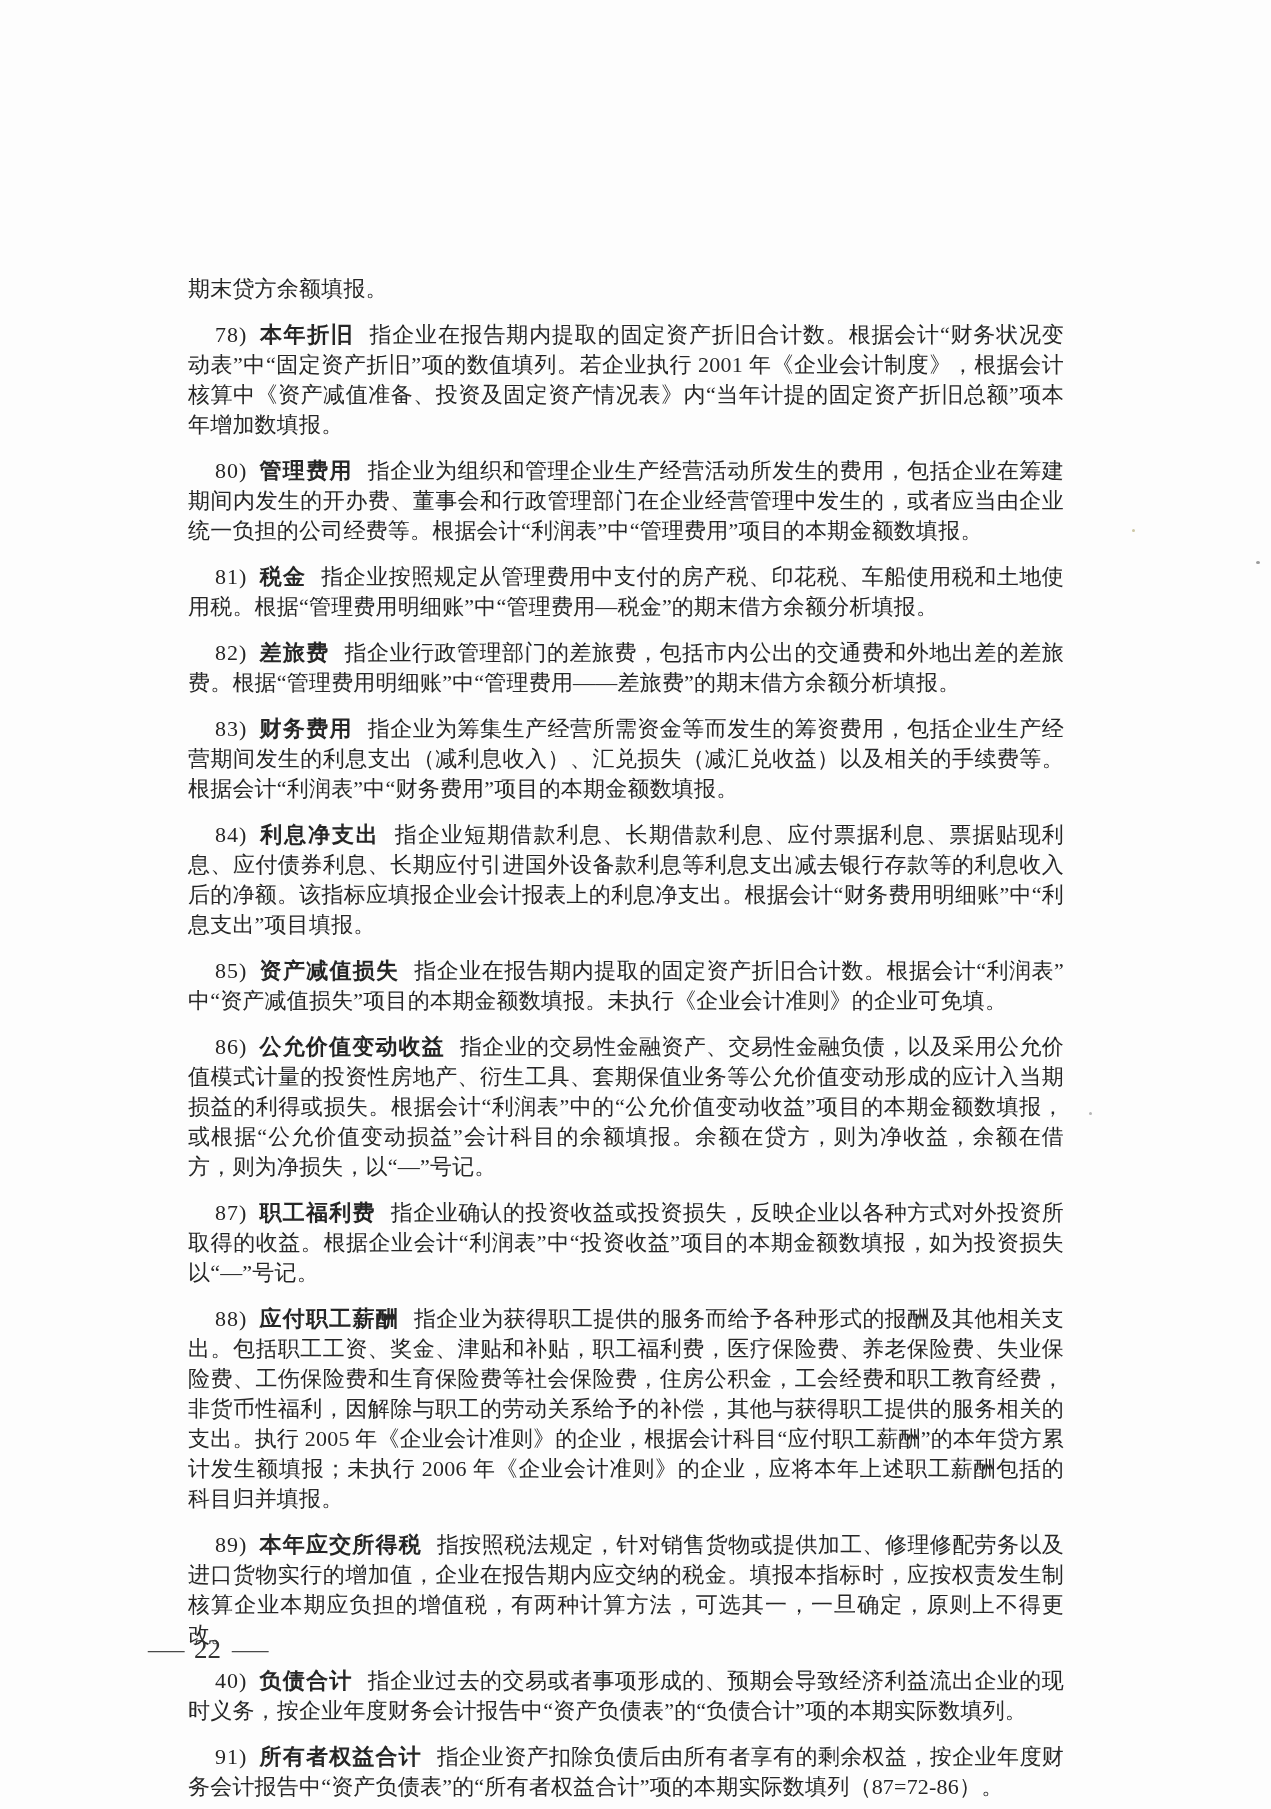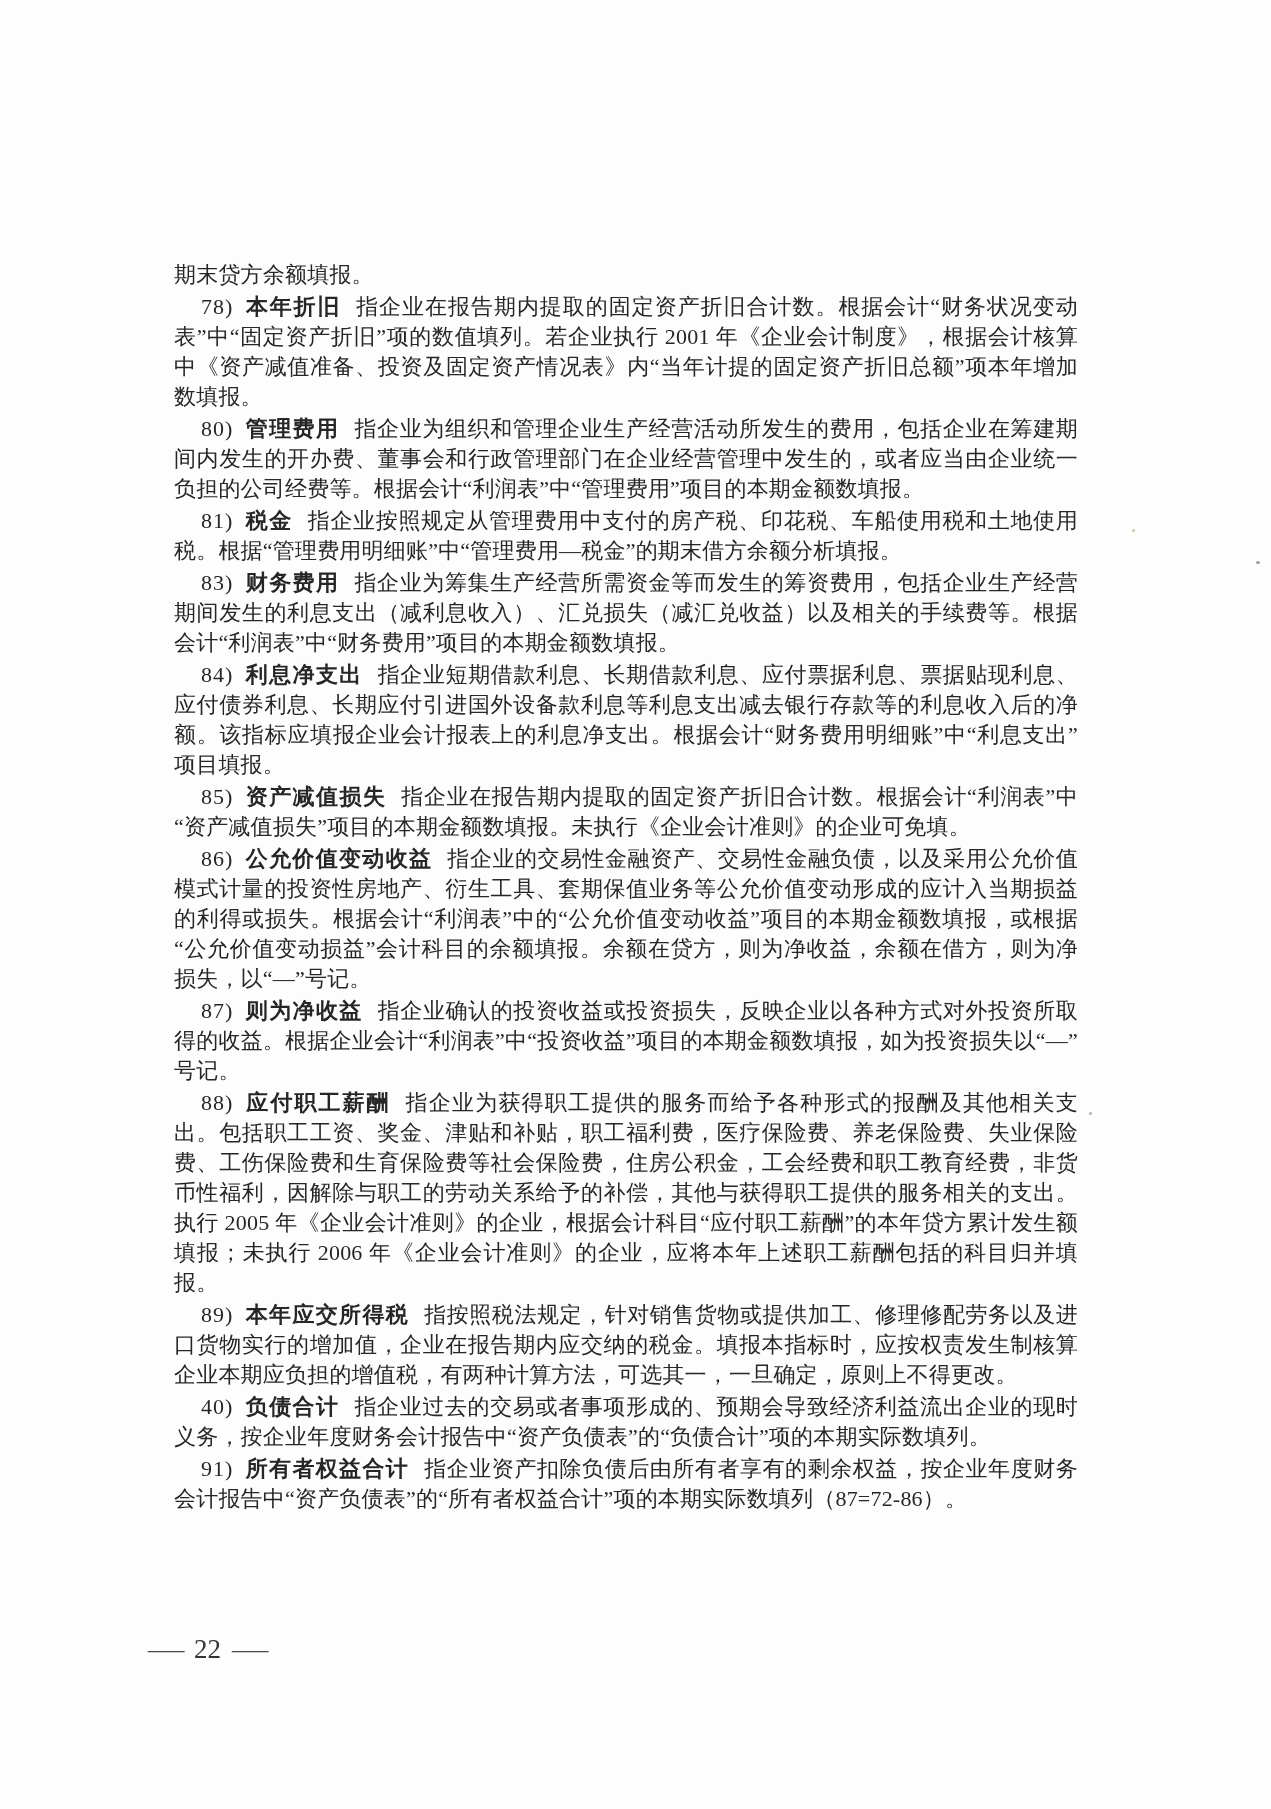--- a/index.html
+++ b/index.html
@@ -19,21 +19,21 @@
     position: absolute;
     left: 172px;
     top: 258px;
     width: 908px;
     font-size: 22px;
     line-height: 30px;
     color: #262626;
     text-align: justify;
   }
   .para {
-    margin: 2px;
+    margin: 16px;
     padding: 0;
     text-indent: 27px;
   }
   .para.first {
     text-indent: 0;
   }
   .num {
     margin-right: 12px;
     letter-spacing: 1px;
   }
@@ -81,30 +81,31 @@
 
     <p class="para first"><span class="body-text">期末贷方余额填报。</span></p>
 
     <p class="para"><span class="num">78)</span><span class="term">本年折旧</span><span class="body-text">指企业在报告期内提取的固定资产折旧合计数。根据会计“财务状况变动表”中“固定资产折旧”项的数值填列。若企业执行 2001 年《企业会计制度》，根据会计核算中《资产减值准备、投资及固定资产情况表》内“当年计提的固定资产折旧总额”项本年增加数填报。</span></p>
 
 
     <p class="para"><span class="num">80)</span><span class="term">管理费用</span><span class="body-text">指企业为组织和管理企业生产经营活动所发生的费用，包括企业在筹建期间内发生的开办费、董事会和行政管理部门在企业经营管理中发生的，或者应当由企业统一负担的公司经费等。根据会计“利润表”中“管理费用”项目的本期金额数填报。</span></p>
 
     <p class="para"><span class="num">81)</span><span class="term">税金</span><span class="body-text">指企业按照规定从管理费用中支付的房产税、印花税、车船使用税和土地使用税。根据“管理费用明细账”中“管理费用—税金”的期末借方余额分析填报。</span></p>
 
+    <p class="para"><span class="num">82)</span><span class="term">差旅费</span><span class="body-text">指企业行政管理部门的差旅费，包括市内公出的交通费和外地出差的差旅费。根据“管理费用明细账”中“管理费用——差旅费”的期末借方余额分析填报。</span></p>
 
     <p class="para"><span class="num">83)</span><span class="term">财务费用</span><span class="body-text">指企业为筹集生产经营所需资金等而发生的筹资费用，包括企业生产经营期间发生的利息支出（减利息收入）、汇兑损失（减汇兑收益）以及相关的手续费等。根据会计“利润表”中“财务费用”项目的本期金额数填报。</span></p>
 
     <p class="para"><span class="num">84)</span><span class="term">利息净支出</span><span class="body-text">指企业短期借款利息、长期借款利息、应付票据利息、票据贴现利息、应付债券利息、长期应付引进国外设备款利息等利息支出减去银行存款等的利息收入后的净额。该指标应填报企业会计报表上的利息净支出。根据会计“财务费用明细账”中“利息支出”项目填报。</span></p>
 
     <p class="para"><span class="num">85)</span><span class="term">资产减值损失</span><span class="body-text">指企业在报告期内提取的固定资产折旧合计数。根据会计“利润表”中“资产减值损失”项目的本期金额数填报。未执行《企业会计准则》的企业可免填。</span></p>
 
     <p class="para"><span class="num">86)</span><span class="term">公允价值变动收益</span><span class="body-text">指企业的交易性金融资产、交易性金融负债，以及采用公允价值模式计量的投资性房地产、衍生工具、套期保值业务等公允价值变动形成的应计入当期损益的利得或损失。根据会计“利润表”中的“公允价值变动收益”项目的本期金额数填报，或根据“公允价值变动损益”会计科目的余额填报。余额在贷方，则为净收益，余额在借方，则为净损失，以“—”号记。</span></p>
 
-    <p class="para"><span class="num">87)</span><span class="term">则为净收益</span><span class="body-text">指企业确认的投资收益或投资损失，反映企业以各种方式对外投资所取得的收益。根据企业会计“利润表”中“投资收益”项目的本期金额数填报，如为投资损失以“—”号记。</span></p>
+    <p class="para"><span class="num">87)</span><span class="term">职工福利费</span><span class="body-text">指企业确认的投资收益或投资损失，反映企业以各种方式对外投资所取得的收益。根据企业会计“利润表”中“投资收益”项目的本期金额数填报，如为投资损失以“—”号记。</span></p>
 
     <p class="para"><span class="num">88)</span><span class="term">应付职工薪酬</span><span class="body-text">指企业为获得职工提供的服务而给予各种形式的报酬及其他相关支出。包括职工工资、奖金、津贴和补贴，职工福利费，医疗保险费、养老保险费、失业保险费、工伤保险费和生育保险费等社会保险费，住房公积金，工会经费和职工教育经费，非货币性福利，因解除与职工的劳动关系给予的补偿，其他与获得职工提供的服务相关的支出。执行 2005 年《企业会计准则》的企业，根据会计科目“应付职工薪酬”的本年贷方累计发生额填报；未执行 2006 年《企业会计准则》的企业，应将本年上述职工薪酬包括的科目归并填报。</span></p>
 
     <p class="para"><span class="num">89)</span><span class="term">本年应交所得税</span><span class="body-text">指按照税法规定，针对销售货物或提供加工、修理修配劳务以及进口货物实行的增加值，企业在报告期内应交纳的税金。填报本指标时，应按权责发生制核算企业本期应负担的增值税，有两种计算方法，可选其一，一旦确定，原则上不得更改。</span></p>
 
     <p class="para"><span class="num">40)</span><span class="term">负债合计</span><span class="body-text">指企业过去的交易或者事项形成的、预期会导致经济利益流出企业的现时义务，按企业年度财务会计报告中“资产负债表”的“负债合计”项的本期实际数填列。</span></p>
 
     <p class="para"><span class="num">91)</span><span class="term">所有者权益合计</span><span class="body-text">指企业资产扣除负债后由所有者享有的剩余权益，按企业年度财务会计报告中“资产负债表”的“所有者权益合计”项的本期实际数填列（87=72-86）。</span></p>
 
 

